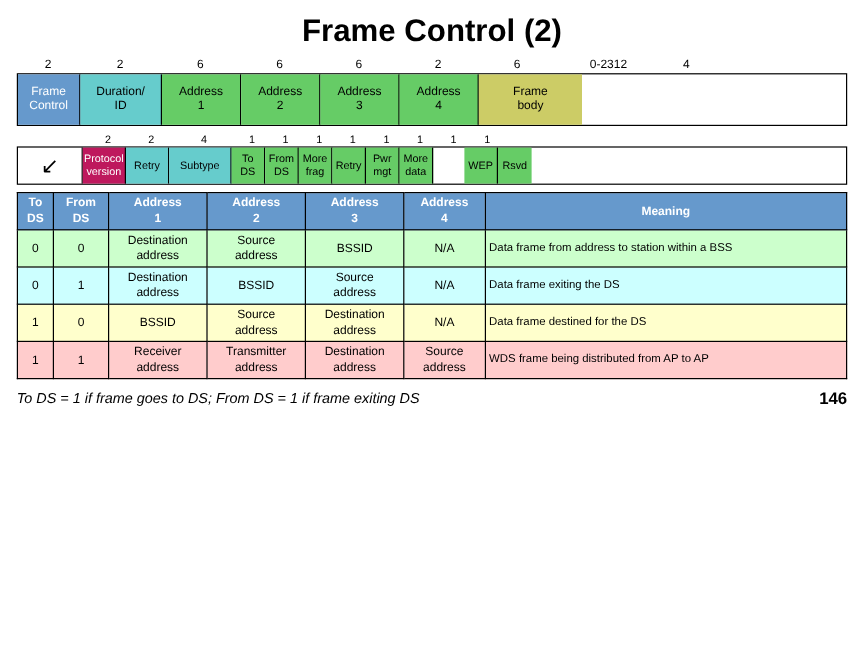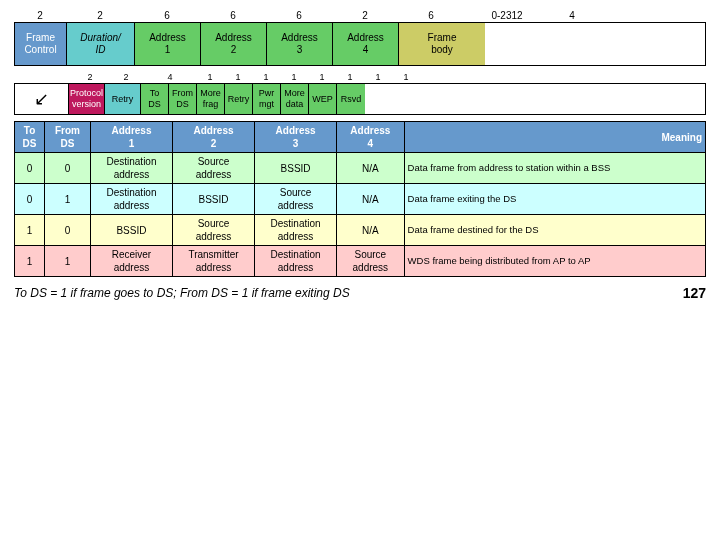--- a/index.html
+++ b/index.html
@@ -134,37 +134,38 @@
     }
     .top-sizes span {
       text-align: center;
     }
   </style>
 </head>
 <body>
 
 <div class="page">
 
+  <div class="title">Frame Control (2)</div>
 
   <div>
     <div class="top-sizes" id="top-sizes-row">
         <span style="width: 52px; display: inline-block; text-align: center;">2</span>
         <span style="width: 68px; display: inline-block; text-align: center;">2</span>
         <span style="width: 66px; display: inline-block; text-align: center;">6</span>
         <span style="width: 66px; display: inline-block; text-align: center;">6</span>
         <span style="width: 66px; display: inline-block; text-align: center;">6</span>
         <span style="width: 66px; display: inline-block; text-align: center;">2</span>
         <span style="width: 66px; display: inline-block; text-align: center;">6</span>
         <span style="width: 86px; display: inline-block; text-align: center;">0-2312</span>
         <span style="width: 44px; display: inline-block; text-align: center;">4</span>
       </div>
     <div class="frame-bar" id="frame-bar">
         <div class="frame-cell blue" style="width: 52px; min-width: 52px; flex-shrink: 0; white-space: pre-line;">Frame
 Control</div>
-        <div class="frame-cell cyan" style="width: 68px; min-width: 68px; flex-shrink: 0; white-space: pre-line; font-style: italic;">Duration/
+        <div class="frame-cell cyan" style="width: 68px; min-width: 68px; flex-shrink: 0; white-space: pre-line;">Duration/
 ID</div>
         <div class="frame-cell green" style="width: 66px; min-width: 66px; flex-shrink: 0; white-space: pre-line;">Address
 1</div>
         <div class="frame-cell green" style="width: 66px; min-width: 66px; flex-shrink: 0; white-space: pre-line;">Address
 2</div>
         <div class="frame-cell green" style="width: 66px; min-width: 66px; flex-shrink: 0; white-space: pre-line;">Address
 3</div>
         <div class="frame-cell green" style="width: 66px; min-width: 66px; flex-shrink: 0; white-space: pre-line;">Address
 4</div>
         <div class="frame-cell yellow" style="width: 86px; min-width: 86px; flex-shrink: 0; white-space: pre-line;">Frame
@@ -185,52 +186,53 @@
         <span style="width: 28px; display: inline-block; text-align: center;">1</span>
         <span style="width: 28px; display: inline-block; text-align: center;">1</span>
         <span style="width: 28px; display: inline-block; text-align: center;">1</span>
         <span style="width: 28px; display: inline-block; text-align: center;">1</span>
       </div>
     <div class="sub-bar" id="sub-bar">
         <div style="width: 54px; min-width: 54px; border-right: 1px solid rgb(0, 0, 0); display: flex; align-items: center; justify-content: center; font-size: 18px;">↙</div>
         <div class="sub-cell blue" style="width: 36px; min-width: 36px; flex-shrink: 0; white-space: pre-line;">Protocol
 version</div>
         <div class="sub-cell cyan" style="width: 36px; min-width: 36px; flex-shrink: 0; white-space: pre-line;">Retry</div>
+        <div class="sub-cell cyan" style="width: 52px; min-width: 52px; flex-shrink: 0; white-space: pre-line;">Subtype</div>
         <div class="sub-cell green" style="width: 28px; min-width: 28px; flex-shrink: 0; white-space: pre-line;">To
 DS</div>
         <div class="sub-cell green" style="width: 28px; min-width: 28px; flex-shrink: 0; white-space: pre-line;">From
 DS</div>
         <div class="sub-cell green" style="width: 28px; min-width: 28px; flex-shrink: 0; white-space: pre-line;">More
 frag</div>
         <div class="sub-cell green" style="width: 28px; min-width: 28px; flex-shrink: 0; white-space: pre-line;">Retry</div>
         <div class="sub-cell green" style="width: 28px; min-width: 28px; flex-shrink: 0; white-space: pre-line;">Pwr
 mgt</div>
         <div class="sub-cell green" style="width: 28px; min-width: 28px; flex-shrink: 0; white-space: pre-line;">More
 data</div>
-        <div class="sub-cell green" style="width: 28px; min-width: 28px; flex-shrink: 0; white-space: pre-line;">WEP</div>
+        <div class="sub-cell green" style="width: 28px; min-width: 28px; flex-shrink: 0; white-space: pre-line; margin-left: 26px;">WEP</div>
         <div class="sub-cell green" style="width: 28px; min-width: 28px; flex-shrink: 0; white-space: pre-line;">Rsvd</div>
       </div>
   </div>
 
   <table class="addr-table" id="addr-table">
     <thead id="table-head">
         <tr>
           <th style="white-space: pre-line;">To
 DS</th>
           <th style="white-space: pre-line;">From
 DS</th>
           <th style="white-space: pre-line;">Address
 1</th>
           <th style="white-space: pre-line;">Address
 2</th>
           <th style="white-space: pre-line;">Address
 3</th>
           <th style="white-space: pre-line;">Address
 4</th>
-          <th style="white-space: pre-line; text-align: right;">Meaning</th>
+          <th style="white-space: pre-line;">Meaning</th>
         </tr>
       </thead>
     <tbody id="table-body">
         <tr class="row-0-0">
           <td style="white-space: pre-line;">0</td>
           <td style="white-space: pre-line;">0</td>
           <td style="white-space: pre-line;">Destination
 address</td>
           <td style="white-space: pre-line;">Source
 address</td>
@@ -271,16 +273,16 @@
 address</td>
           <td style="white-space: pre-line;">Source
 address</td>
           <td class="meaning" style="white-space: pre-line;">WDS frame being distributed from AP to AP</td>
         </tr>
       </tbody>
   </table>
 
   <div class="footer">
     <span class="footer-text">To DS = 1 if frame goes to DS;  From DS = 1 if frame exiting DS</span>
-    <span class="footer-num">127</span>
+    <span class="footer-num">146</span>
   </div>
 
 </div>
 
 </body></html>

